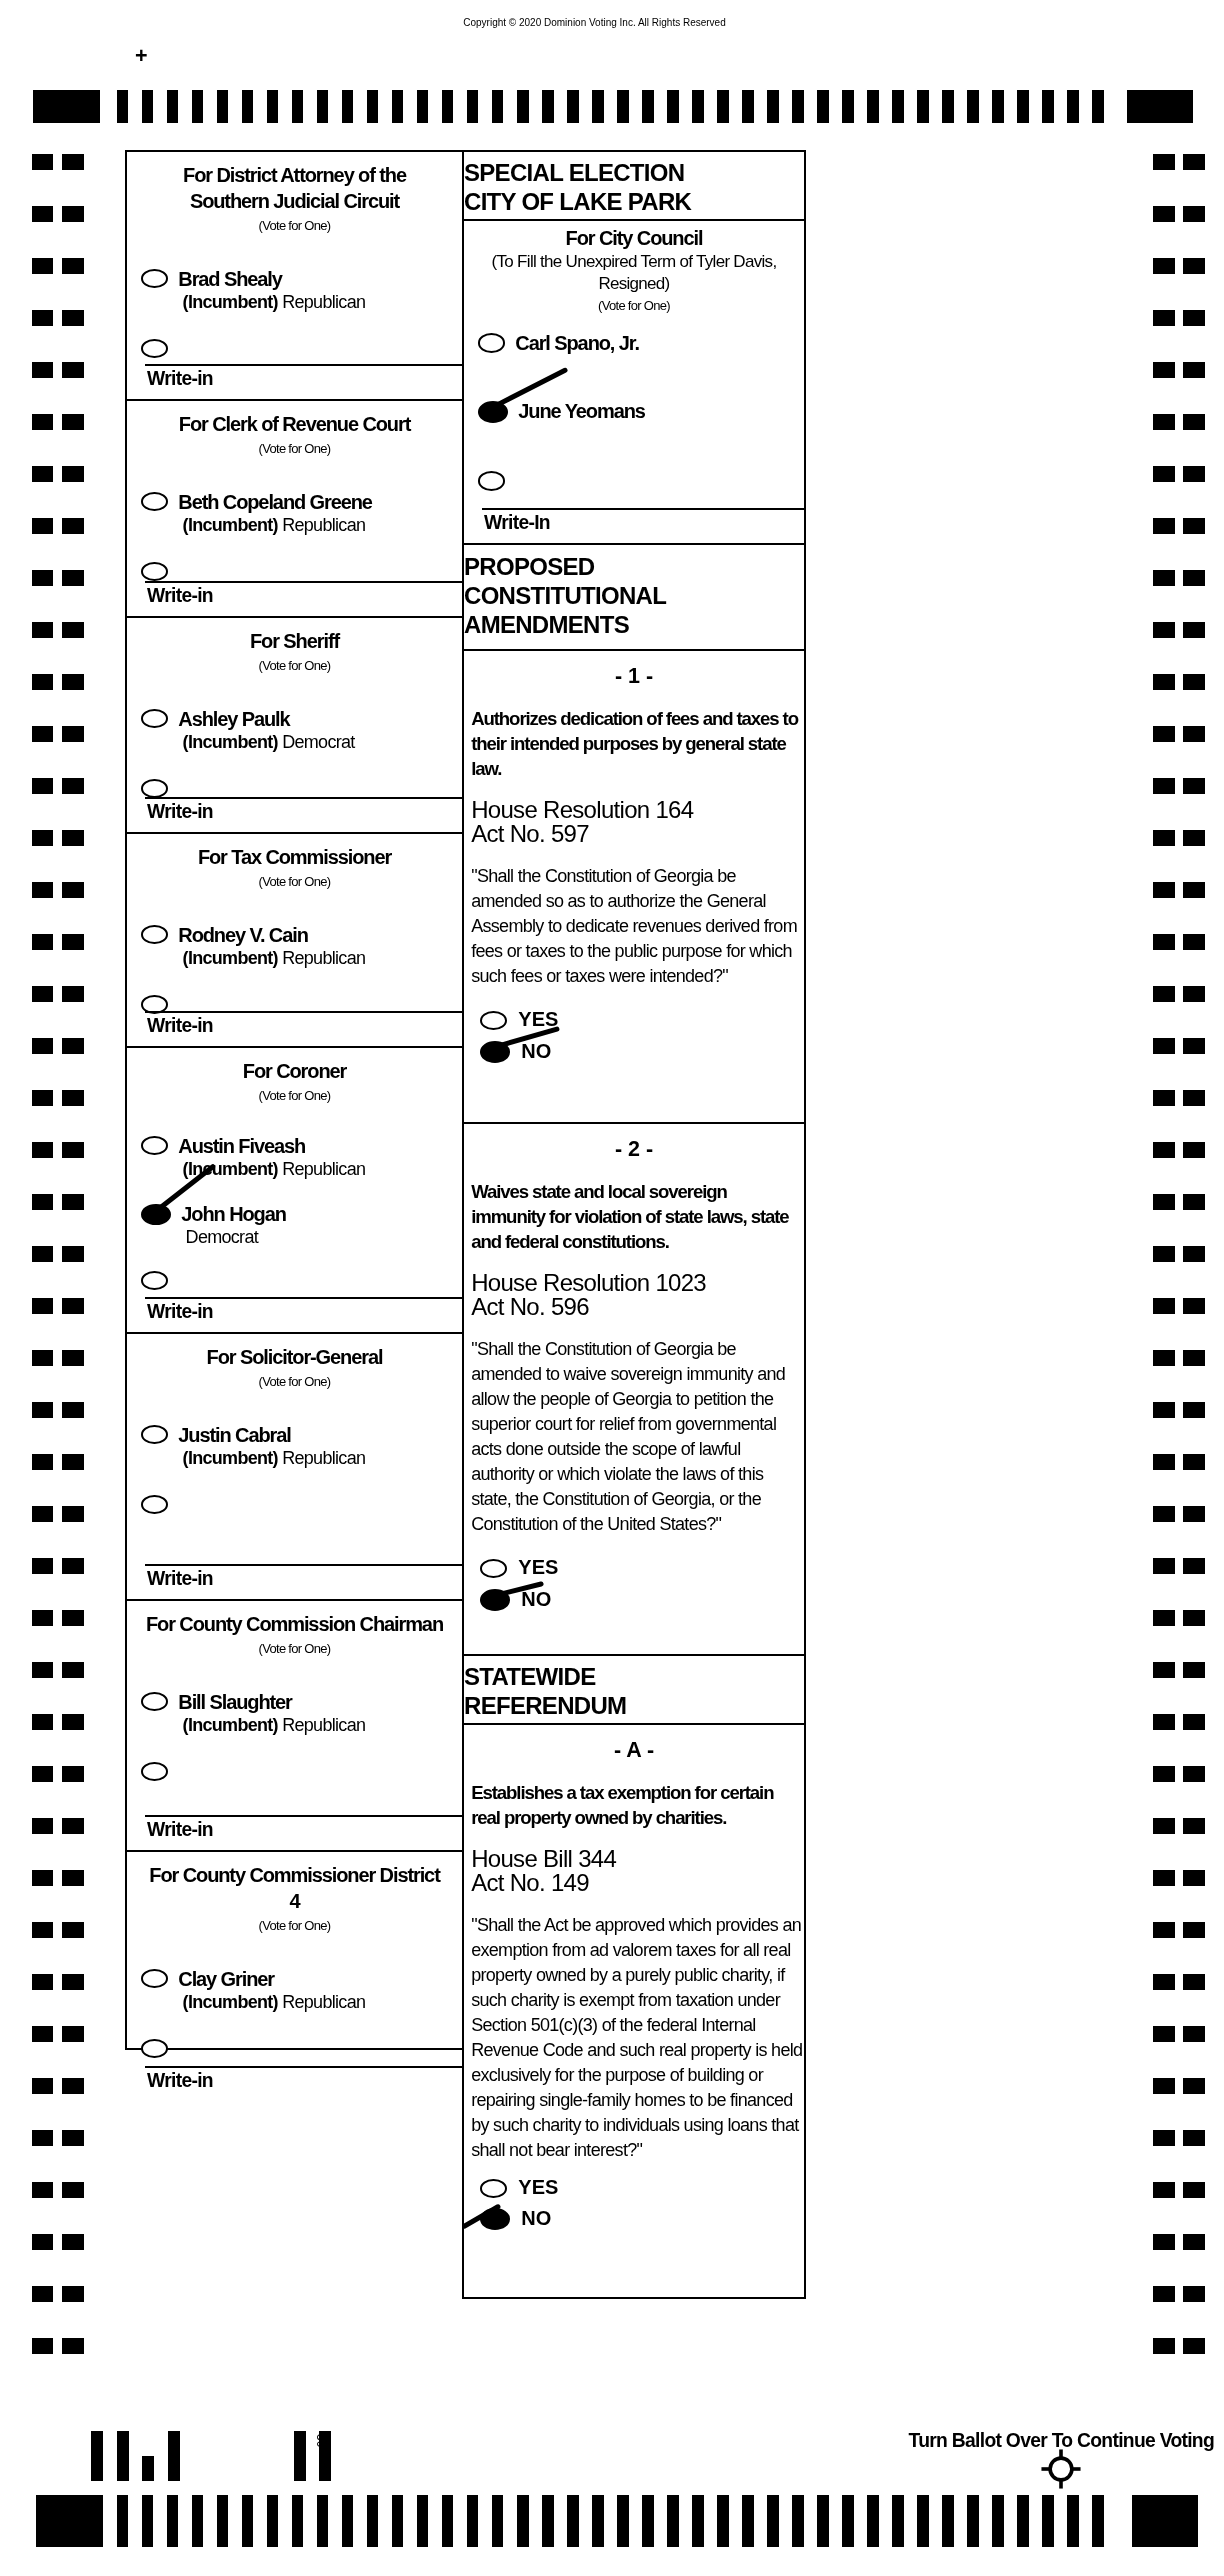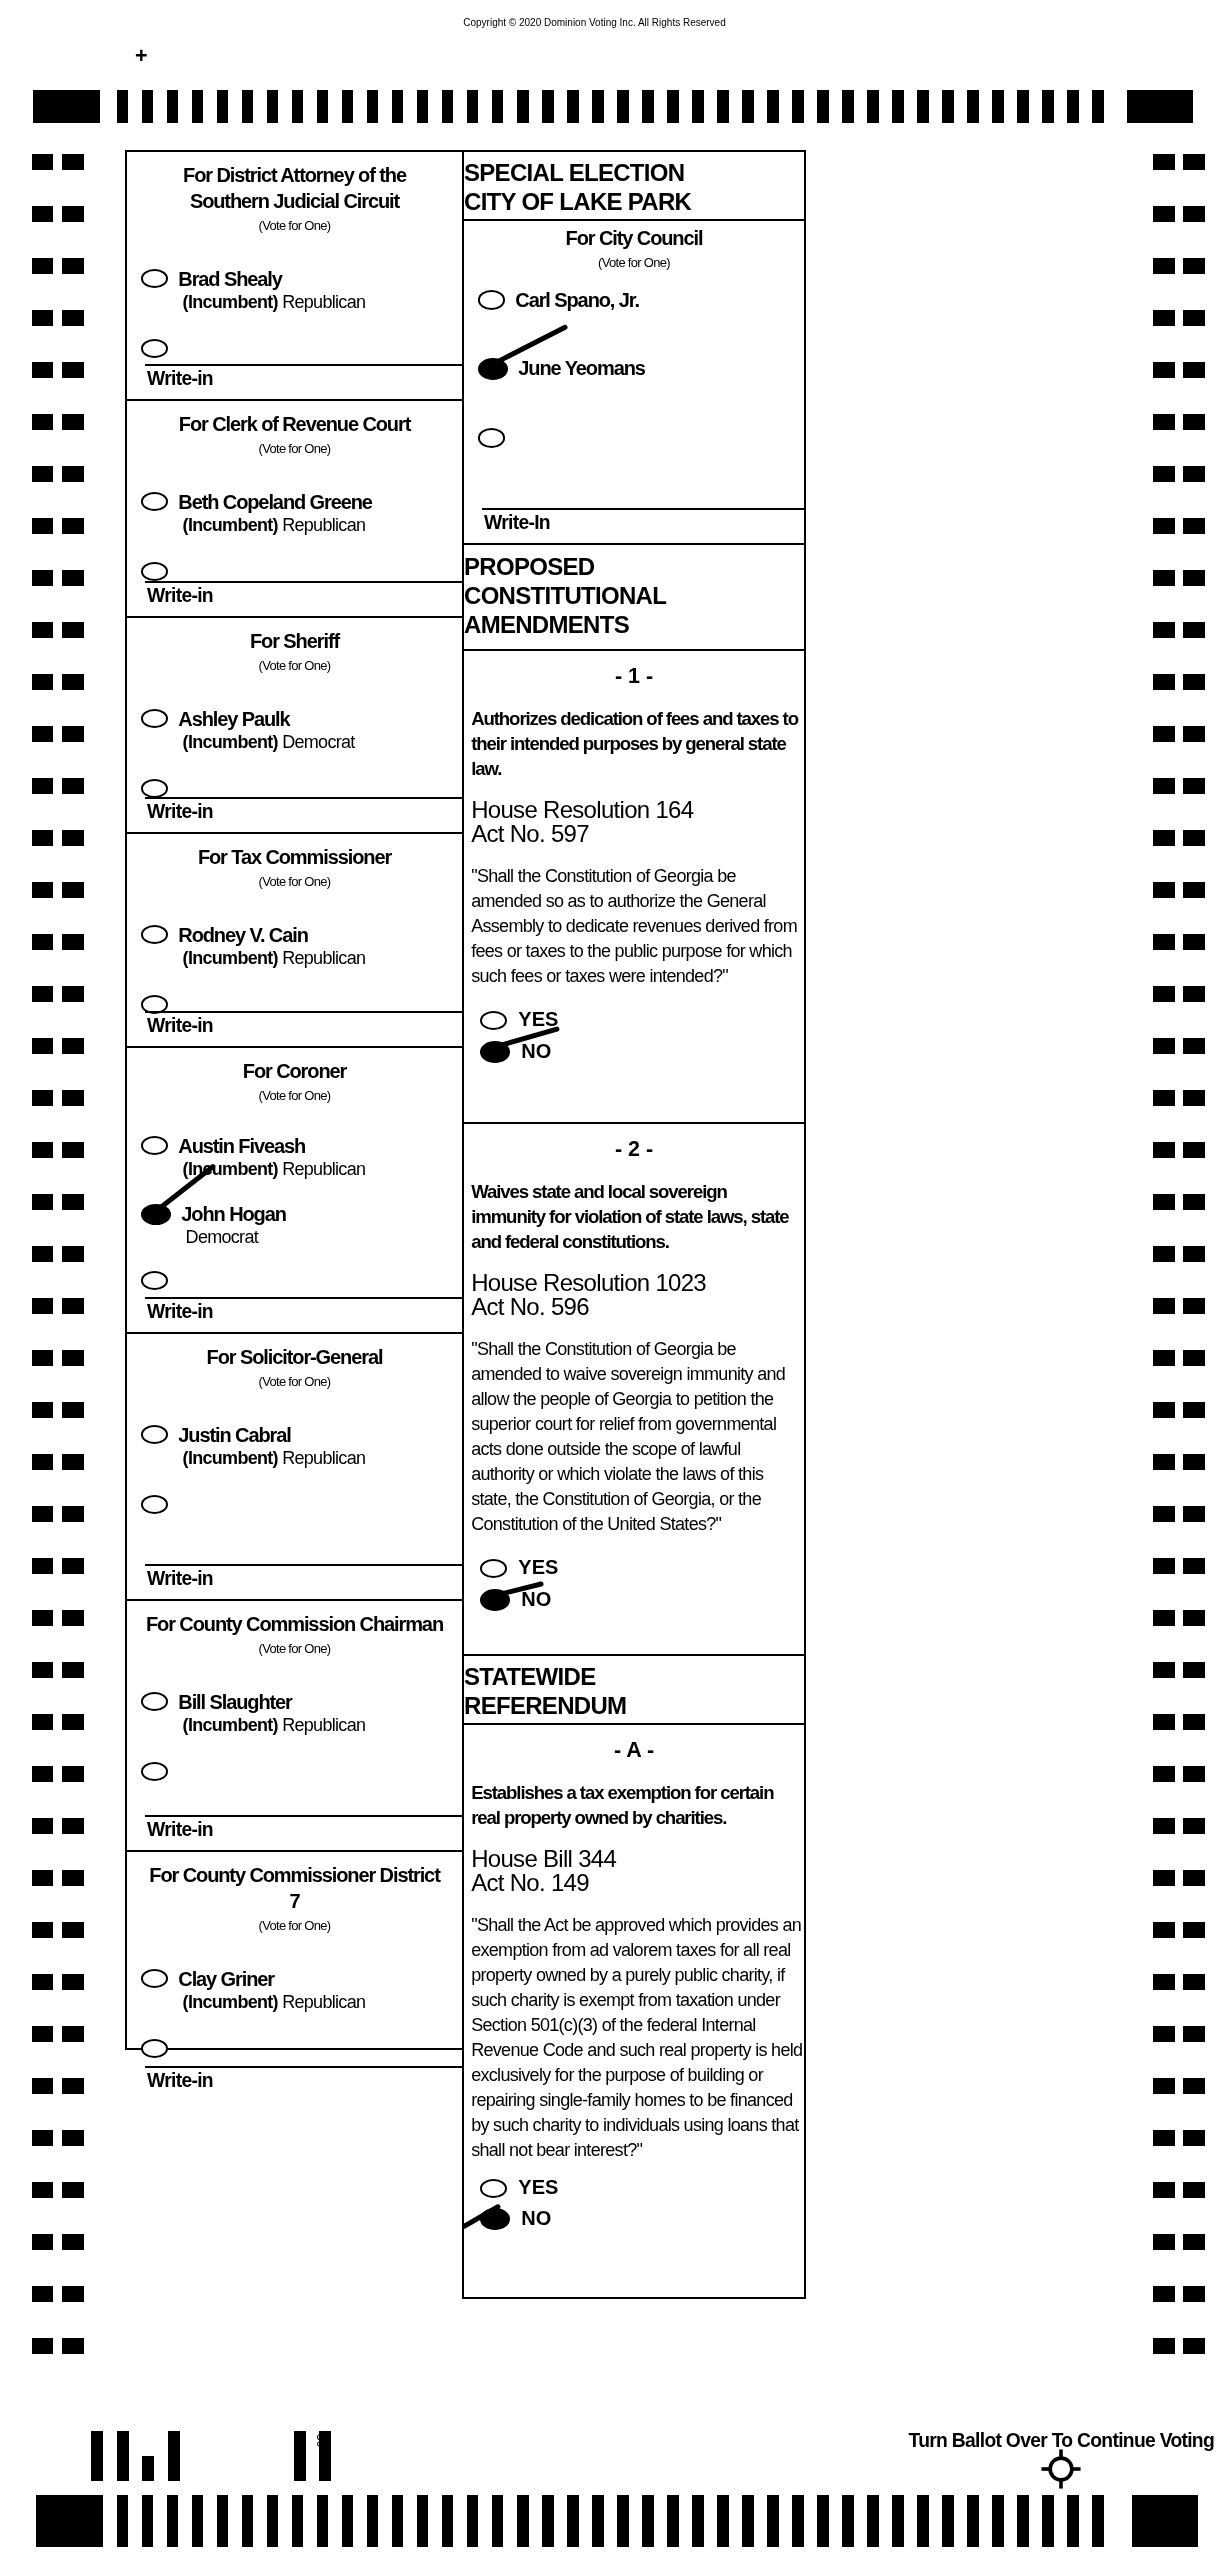--- a/index.html
+++ b/index.html
@@ -199,21 +199,21 @@
       </div>
       <div class="cand m2">
         <span class="oval"></span>
       </div>
       <div class="write-in">
         <span class="wi-label">Write-in</span>
       </div>
     </div>
 
     <div class="contest last" style="height:249px;">
-      <div class="c-title">For County Commissioner District 7</div>
+      <div class="c-title">For County Commissioner District 4</div>
       <div class="c-vote">(Vote for One)</div>
       <div class="cand">
         <span class="oval"></span>
         <div class="cand-text">
           <div class="cand-name">Clay Griner</div>
           <div class="cand-detail"><span class="inc">(Incumbent)</span> <span>Republican</span></div>
         </div>
       </div>
       <div class="cand m2">
         <span class="oval"></span>
@@ -226,20 +226,21 @@
 
   <div class="box" id="right-box">
 
     <div class="sec-header" style="height:69px;">
       <div>SPECIAL ELECTION</div>
       <div>CITY OF LAKE PARK</div>
     </div>
 
     <div class="contest" style="height:324px;">
       <div class="c-title" style="margin-top:4.3px;">For City Council</div>
+      <div class="c-sub">(To Fill the Unexpired Term of Tyler Davis, Resigned)</div>
       <div class="c-vote">(Vote for One)</div>
       <div class="cand" style="margin-top:13px;">
         <span class="oval"></span>
         <div class="cand-text">
           <div class="cand-name">Carl Spano, Jr.</div>
         </div>
       </div>
       <div class="cand" style="margin-top:44px;">
         <span class="oval filled">
           <span class="pen-tail" style="left:15.8px;top:0px;width:80px;transform:rotate(-27deg);"></span>

